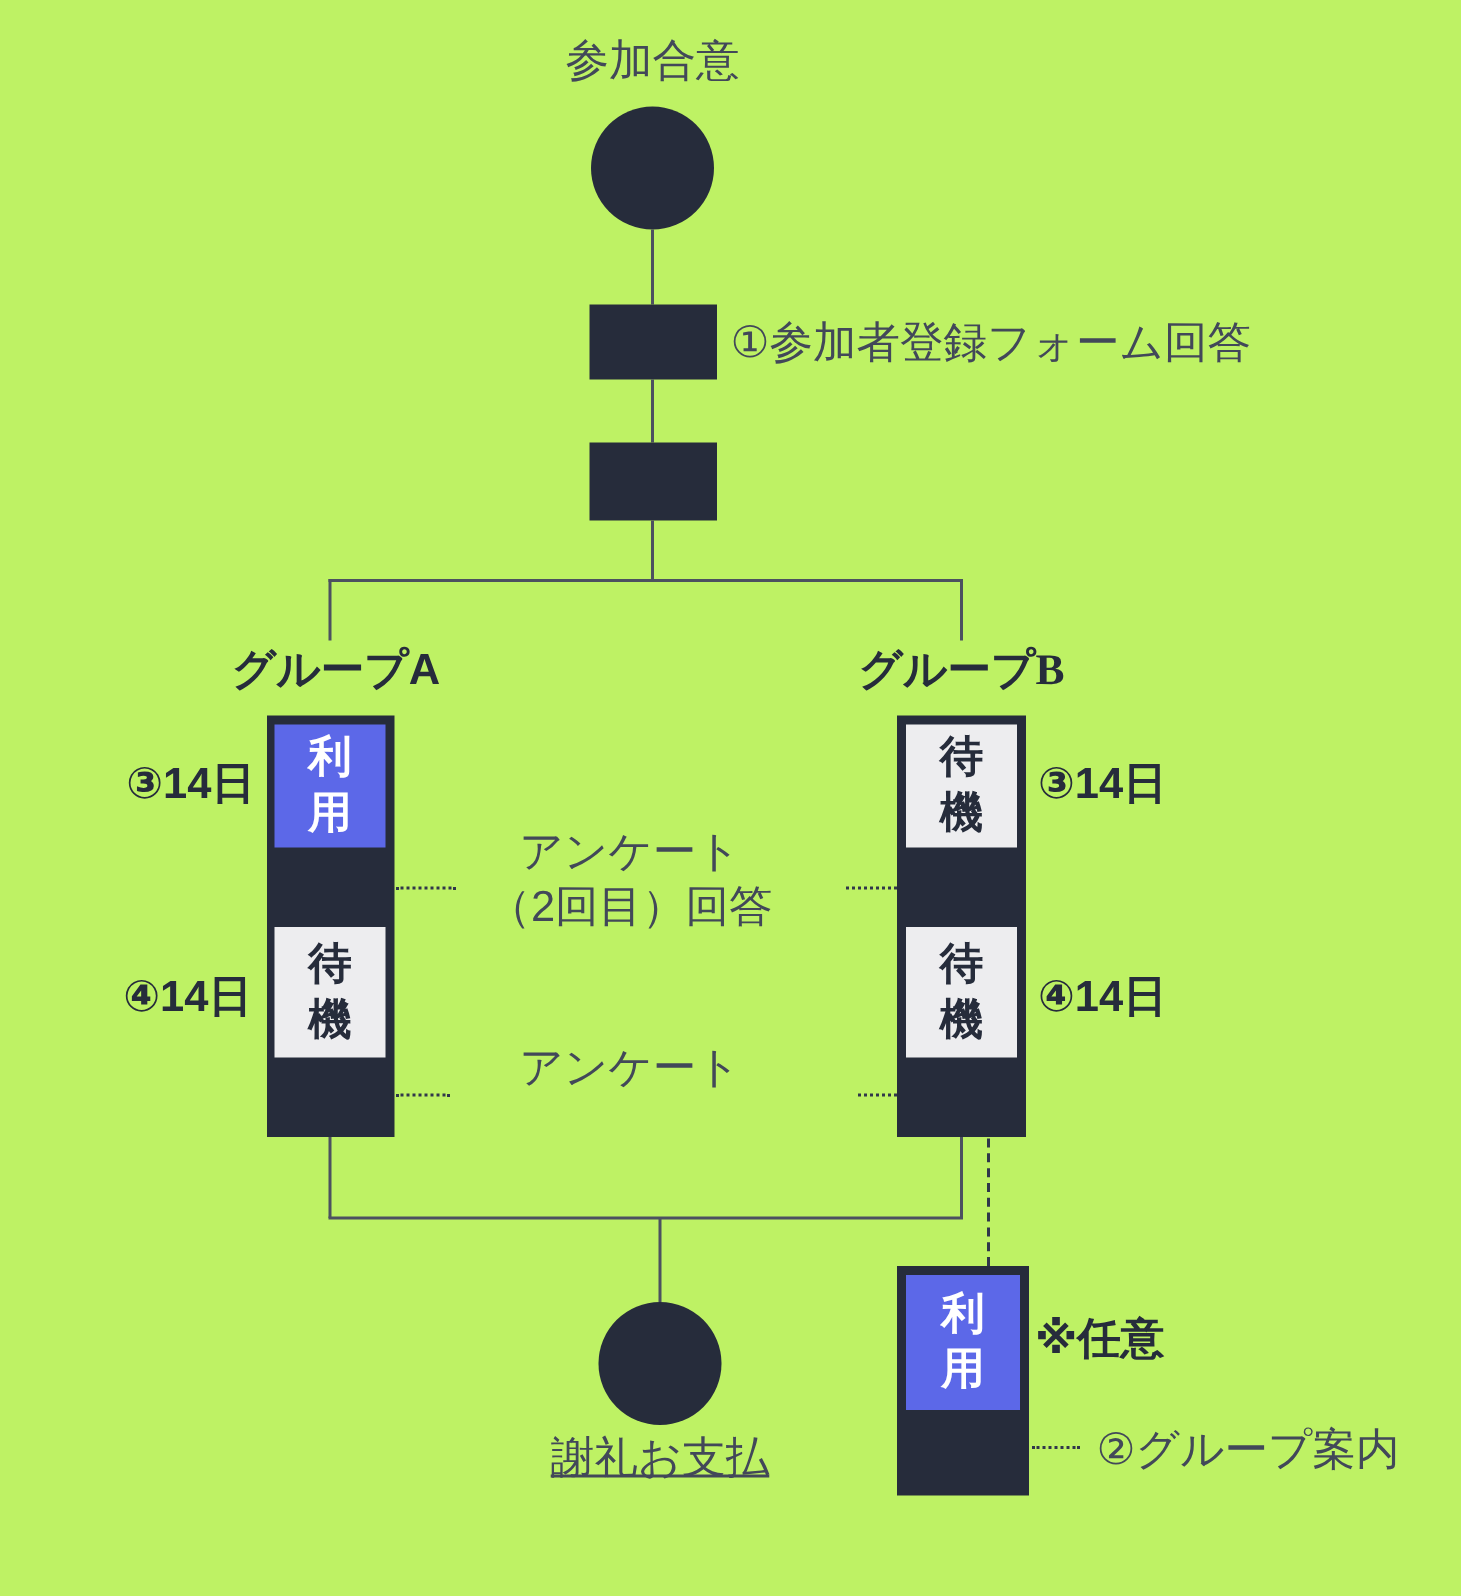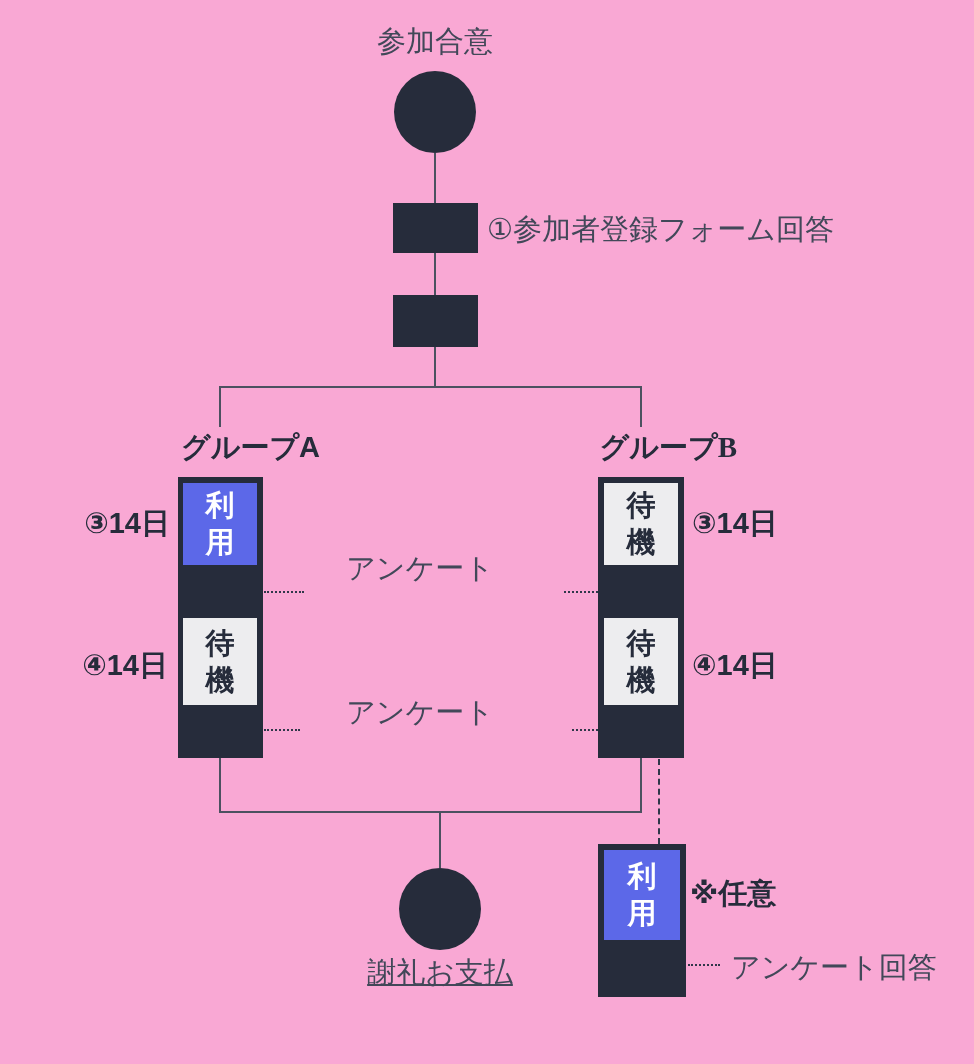--- a/index.html
+++ b/index.html
@@ -6,25 +6,25 @@
     --dark:#262c3b;
     --blue:#5c68e8;
     --gray:#ededef;
     --text:#424859;
     --line:#4c5160;
     --white:#ffffff;
   }
   *{box-sizing:border-box;margin:0;padding:0;}
   html,body{background:#ffffff;}
   body{font-family:"Liberation Sans","DejaVu Sans",sans-serif;color:var(--text);}
-  .canvas{position:relative;width:974px;height:1064px;background:#f9a8d4;overflow:hidden;}
+  .canvas{position:relative;width:974px;height:1064px;background:#bef264;overflow:hidden;}
   .abs{position:absolute;}
   .txt{font-size:29px;line-height:34px;color:var(--text);white-space:nowrap;}
   .txt.center{text-align:center;}
-  .txt.bold{font-weight:bold;color:var(--dark);text-align:right;}
+  .txt.bold{font-weight:bold;color:var(--dark);}
   .node-circle{background:var(--dark);border-radius:50%;}
   .node-rect{background:var(--dark);}
   .vline{width:2px;background:var(--line);}
   .hline{height:2px;background:var(--line);}
   .dotline{height:0;border-top:2px dotted #30374a;}
   .dashline{width:0;border-left:2px dashed #30374a;}
   .column{background:var(--dark);}
   .phase{position:absolute;display:flex;flex-direction:column;align-items:center;justify-content:center;
          font-weight:bold;font-size:29px;line-height:37px;}
   .phase.use{background:var(--blue);color:var(--white);}
@@ -79,20 +79,21 @@
   </div>
 
   <div class="abs txt bold" style="left:40px;top:506px;width:130px;text-align:right;">③14日</div>
   <div class="abs txt bold" style="left:38px;top:648px;width:130px;text-align:right;">④14日</div>
   <div class="abs txt bold" style="left:692px;top:506px;">③14日</div>
   <div class="abs txt bold" style="left:692px;top:648px;">④14日</div>
 
   <div class="abs dotline" style="left:264px;top:591px;width:40px;"></div>
   <div class="abs txt center multiline" style="left:305px;top:550px;width:230px;">
     <div>アンケート</div>
+    <div>（2回目）回答</div>
   </div>
   <div class="abs dotline" style="left:564px;top:591px;width:34px;"></div>
 
   <div class="abs dotline" style="left:264px;top:729px;width:36px;"></div>
   <div class="abs txt center multiline" style="left:305px;top:694px;width:230px;">
     <div>アンケート</div>
   </div>
   <div class="abs dotline" style="left:572px;top:729px;width:26px;"></div>
 
   <div class="abs vline" style="left:219px;top:758px;height:54px;"></div>
@@ -104,15 +105,15 @@
 
   <div class="abs dashline" style="left:658px;top:759px;height:85px;"></div>
   <div class="abs column" style="left:598px;top:844px;width:88px;height:153px;">
     <div class="phase use" style="left:6px;top:6px;width:76px;height:90px;">
       <div>利</div>
       <div>用</div>
     </div>
   </div>
   <div class="abs txt bold" style="left:690px;top:876px;">※任意</div>
   <div class="abs dotline" style="left:688px;top:964px;width:32px;"></div>
-  <div class="abs txt" style="left:731px;top:950px;">アンケート回答</div>
+  <div class="abs txt" style="left:731px;top:950px;">②グループ案内</div>
 
 </div>
 
 </body></html>

